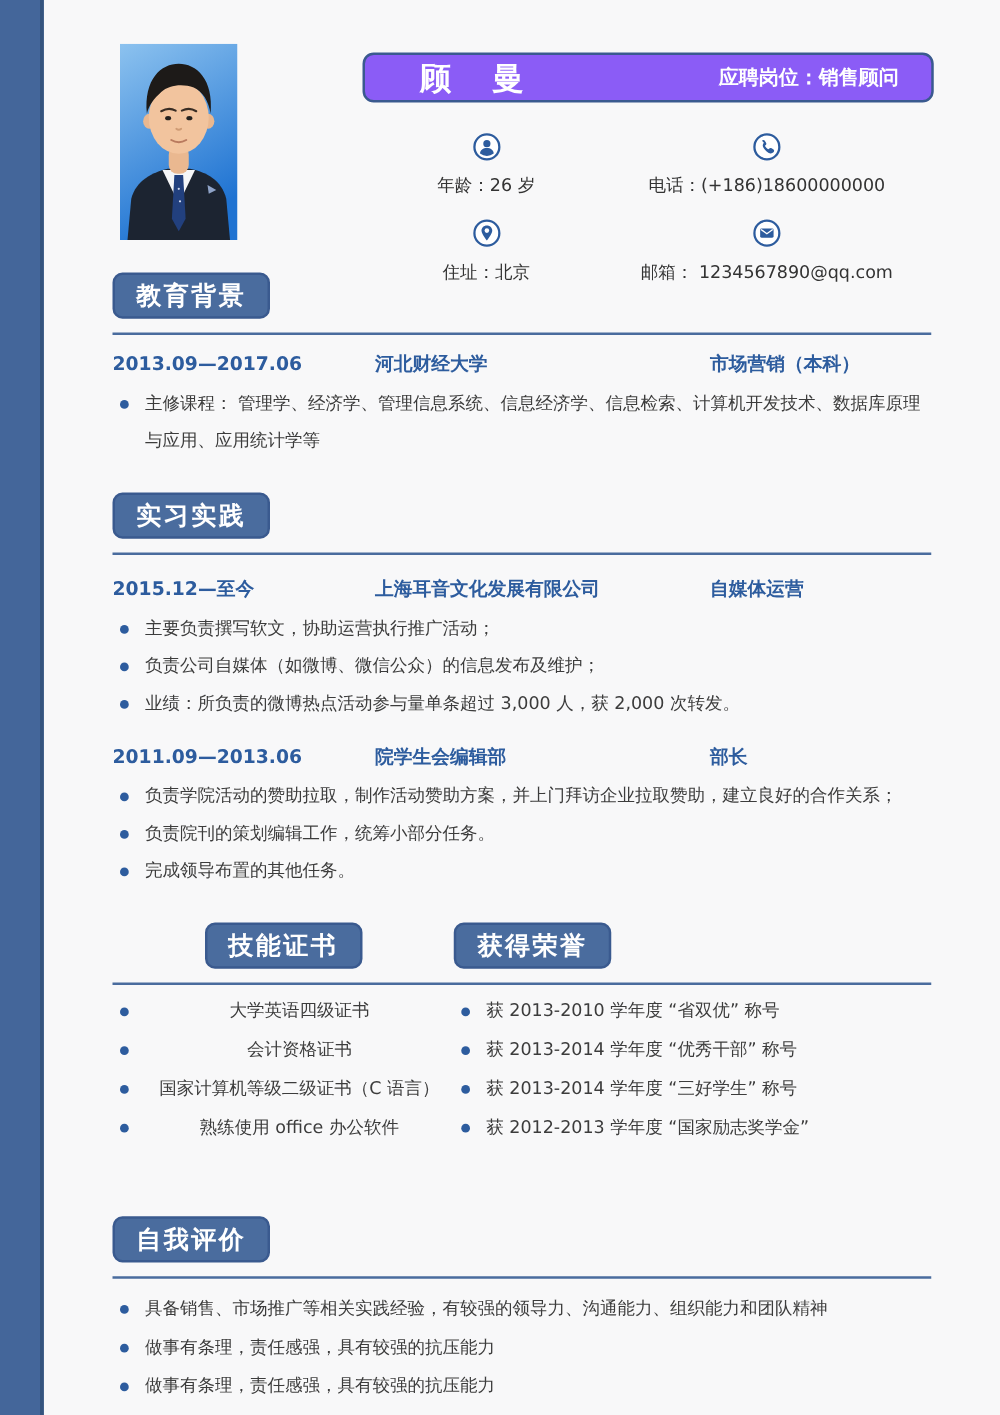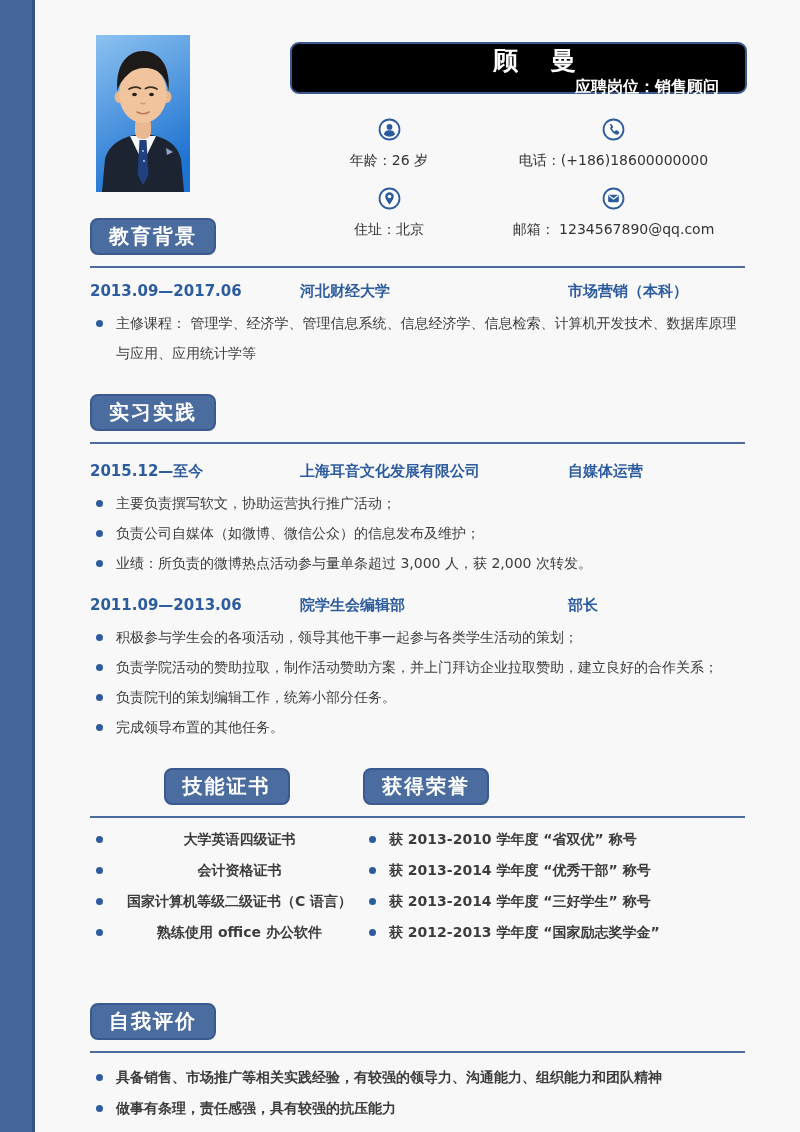--- a/index.html
+++ b/index.html
@@ -19,22 +19,22 @@
     position:absolute; left:90px; top:0; width:655px;
   }
   
   .header { position:relative; height:192px; }
   .photo {
     position:absolute; left:6px; top:35px; width:94px; height:157px;
     display:block;
   }
   .header-right { position:absolute; left:200px; top:42px; right:-2px; }
   .banner {
-    height:52px; background:#000000; border:2px solid #3a5a8f;
-    border-radius:9px; display:flex; align-items:center;flex-direction:column;
+    height:40px; background:#8b5cf6; border:2px solid #3a5a8f;
+    border-radius:9px; display:flex; align-items:center;
   }
   .banner-name {
     margin-left:44px; color:#ffffff; font-size:25px; font-weight:bold;
     letter-spacing:12px; white-space:nowrap;
   }
   .banner-pos {
     margin-left:auto; margin-right:26px; color:#ffffff;
     font-size:16px; font-weight:bold; white-space:nowrap;
   }
   .contacts {
@@ -62,21 +62,21 @@
   .entry-role { flex:1; }
   ul.bullets { list-style:none; margin-top:6px; }
   ul.bullets li {
     position:relative; padding-left:26px; font-size:14px; color:#3c3c3c;
     line-height:30px;
   }
   ul.bullets li::before {
     content:""; position:absolute; left:6px; top:12px; width:7px; height:7px;
     border-radius:50%; background:#2d5c9e;
   }
-  ul.bullets.loose li { line-height:31px;font-weight:bold; }
+  ul.bullets.loose li { line-height:31px; }
   
   .twocol { display:flex; }
   .col-left { width:273px;text-align:center; }
   .col-right { flex:1; }
   .selfeval { margin-top:55px; }
   .selfeval ul.bullets { margin-top:9px; }
 </style>
 </head>
 <body>
 
@@ -181,21 +181,20 @@
       <li>负责公司自媒体（如微博、微信公众）的信息发布及维护；</li>
       <li>业绩：所负责的微博热点活动参与量单条超过 3,000 人，获 2,000 次转发。</li>
     </ul>
 
     <div class="entry-head second">
       <span class="entry-period">2011.09—2013.06</span>
       <span class="entry-org">院学生会编辑部</span>
       <span class="entry-role">部长</span>
     </div>
     <ul class="bullets">
-      <li>积极参与学生会的各项活动，领导其他干事一起参与各类学生活动的策划；</li>
       <li>负责学院活动的赞助拉取，制作活动赞助方案，并上门拜访企业拉取赞助，建立良好的合作关系；</li>
       <li>负责院刊的策划编辑工作，统筹小部分任务。</li>
       <li>完成领导布置的其他任务。</li>
     </ul>
   </div>
 
   <div class="section">
     <div class="twocol">
       <div class="col-left">
         <span class="tag">技能证书</span>

